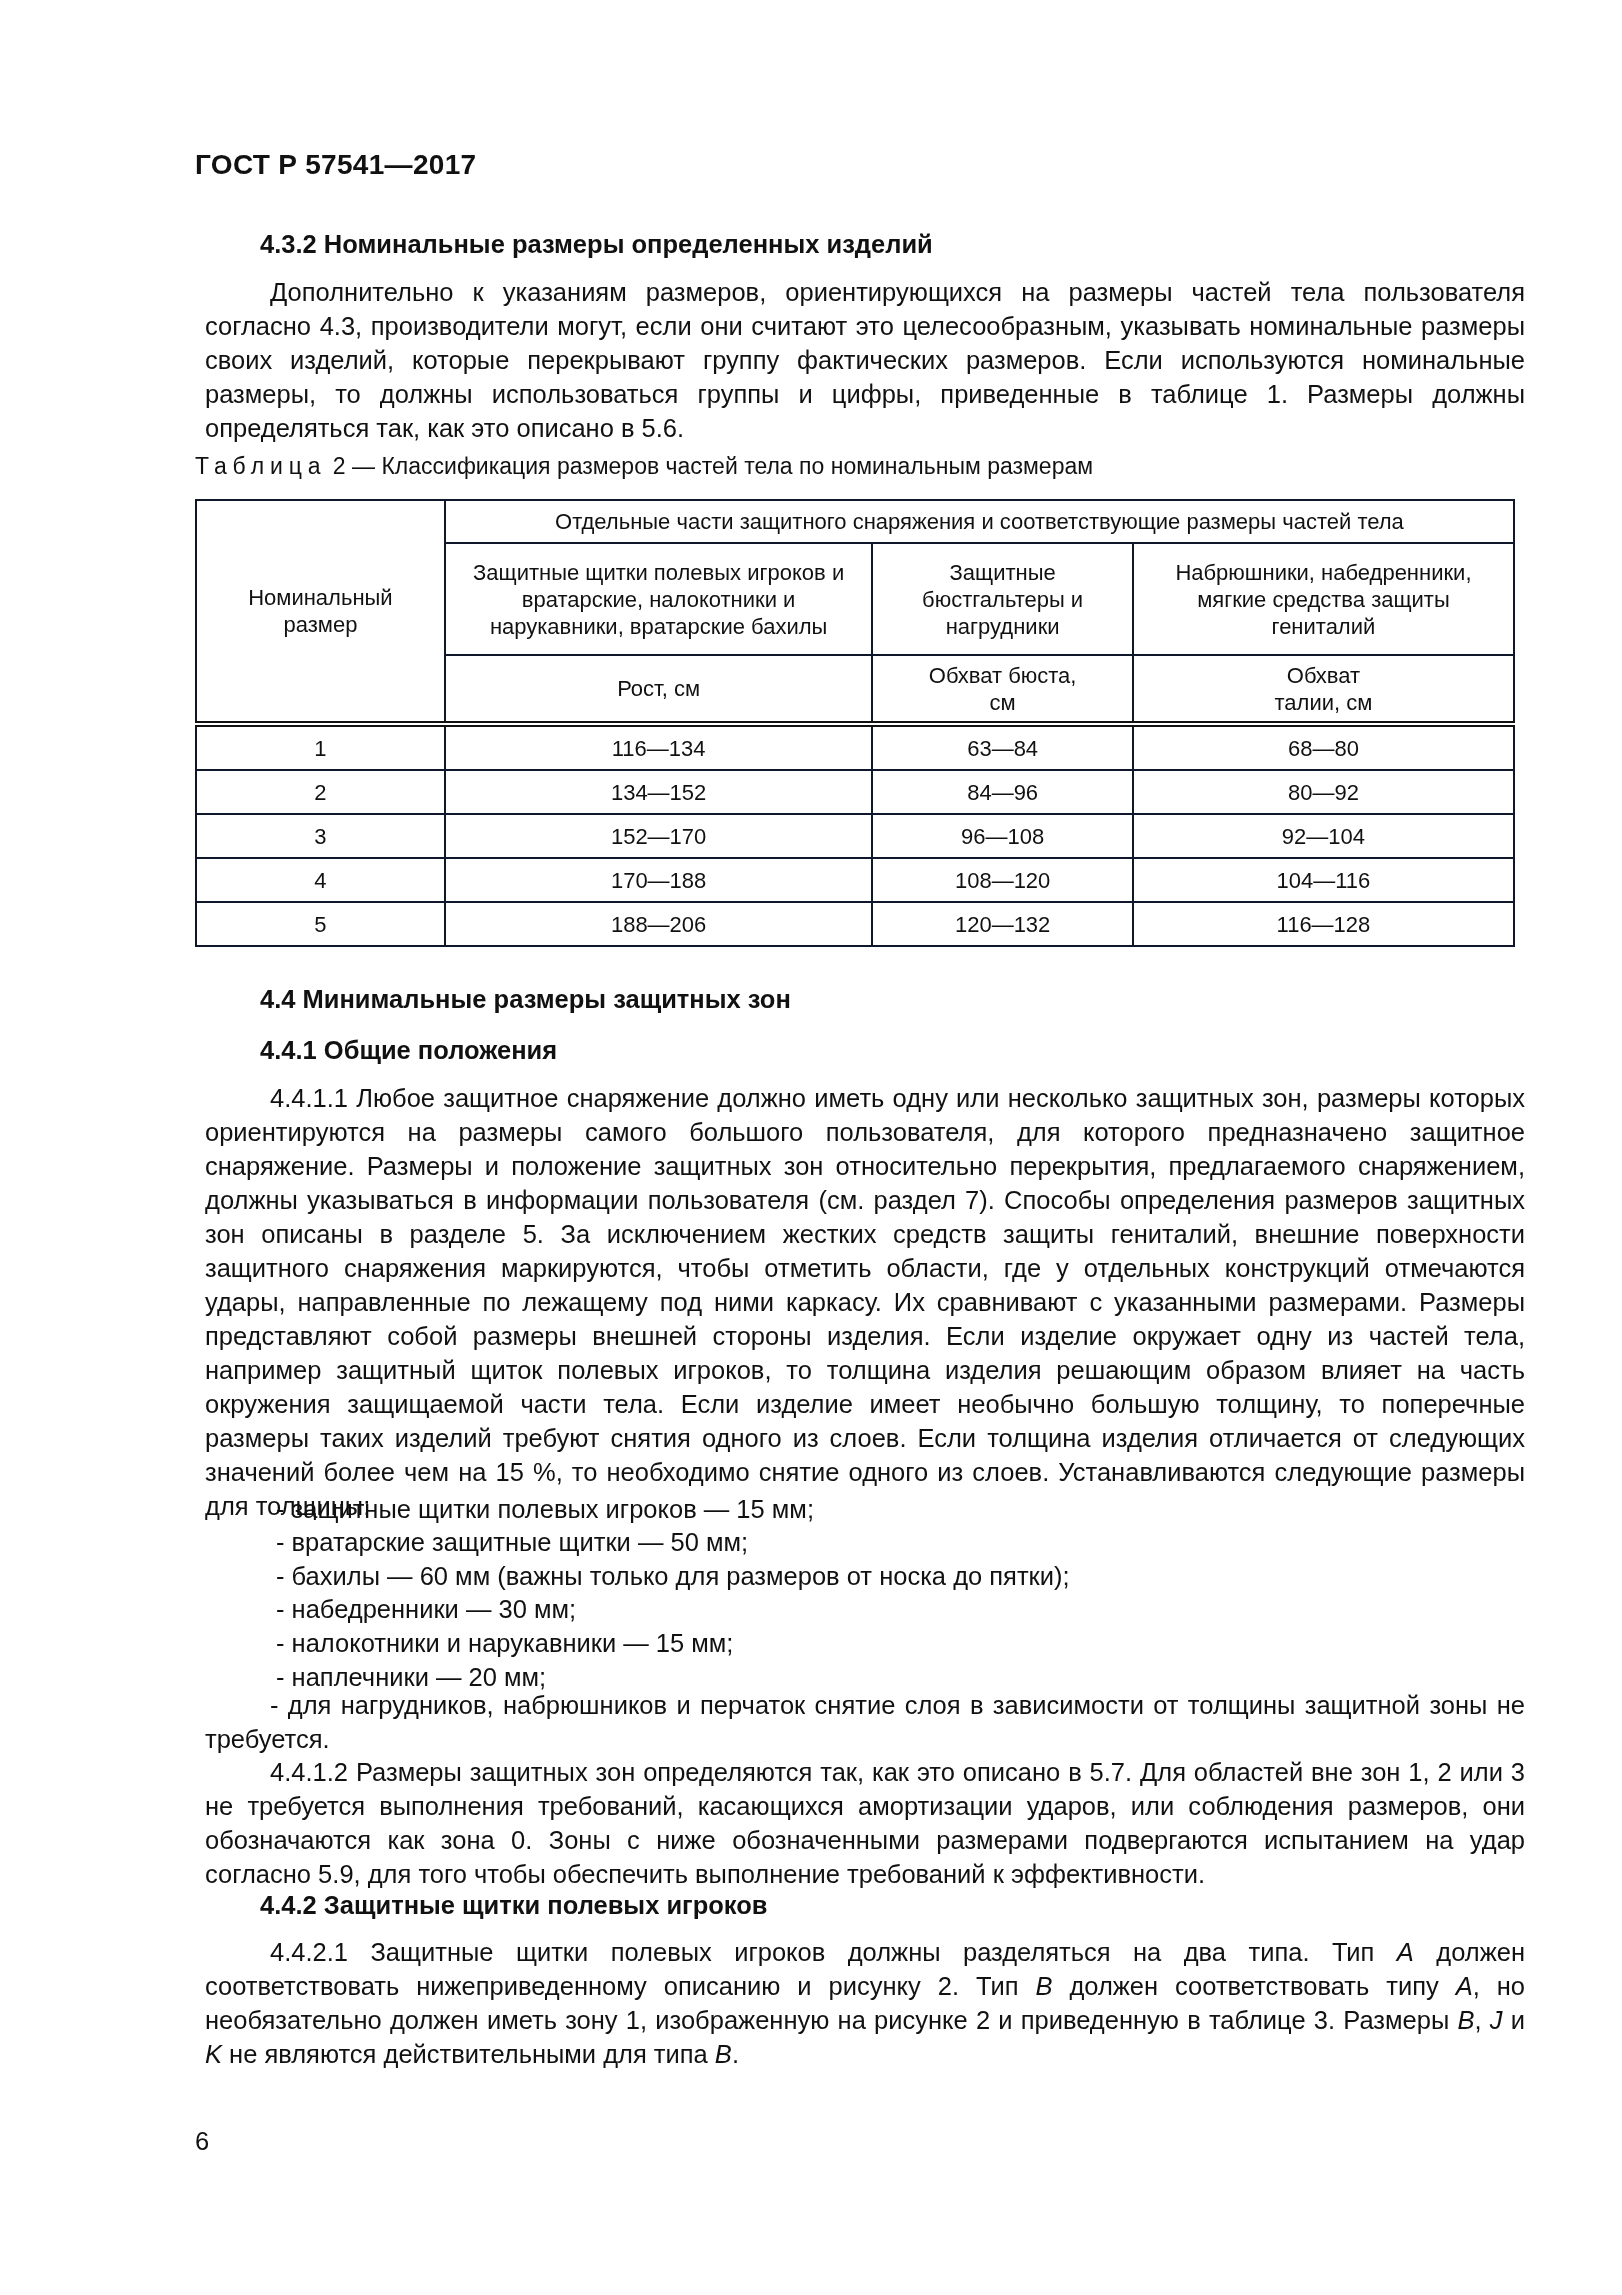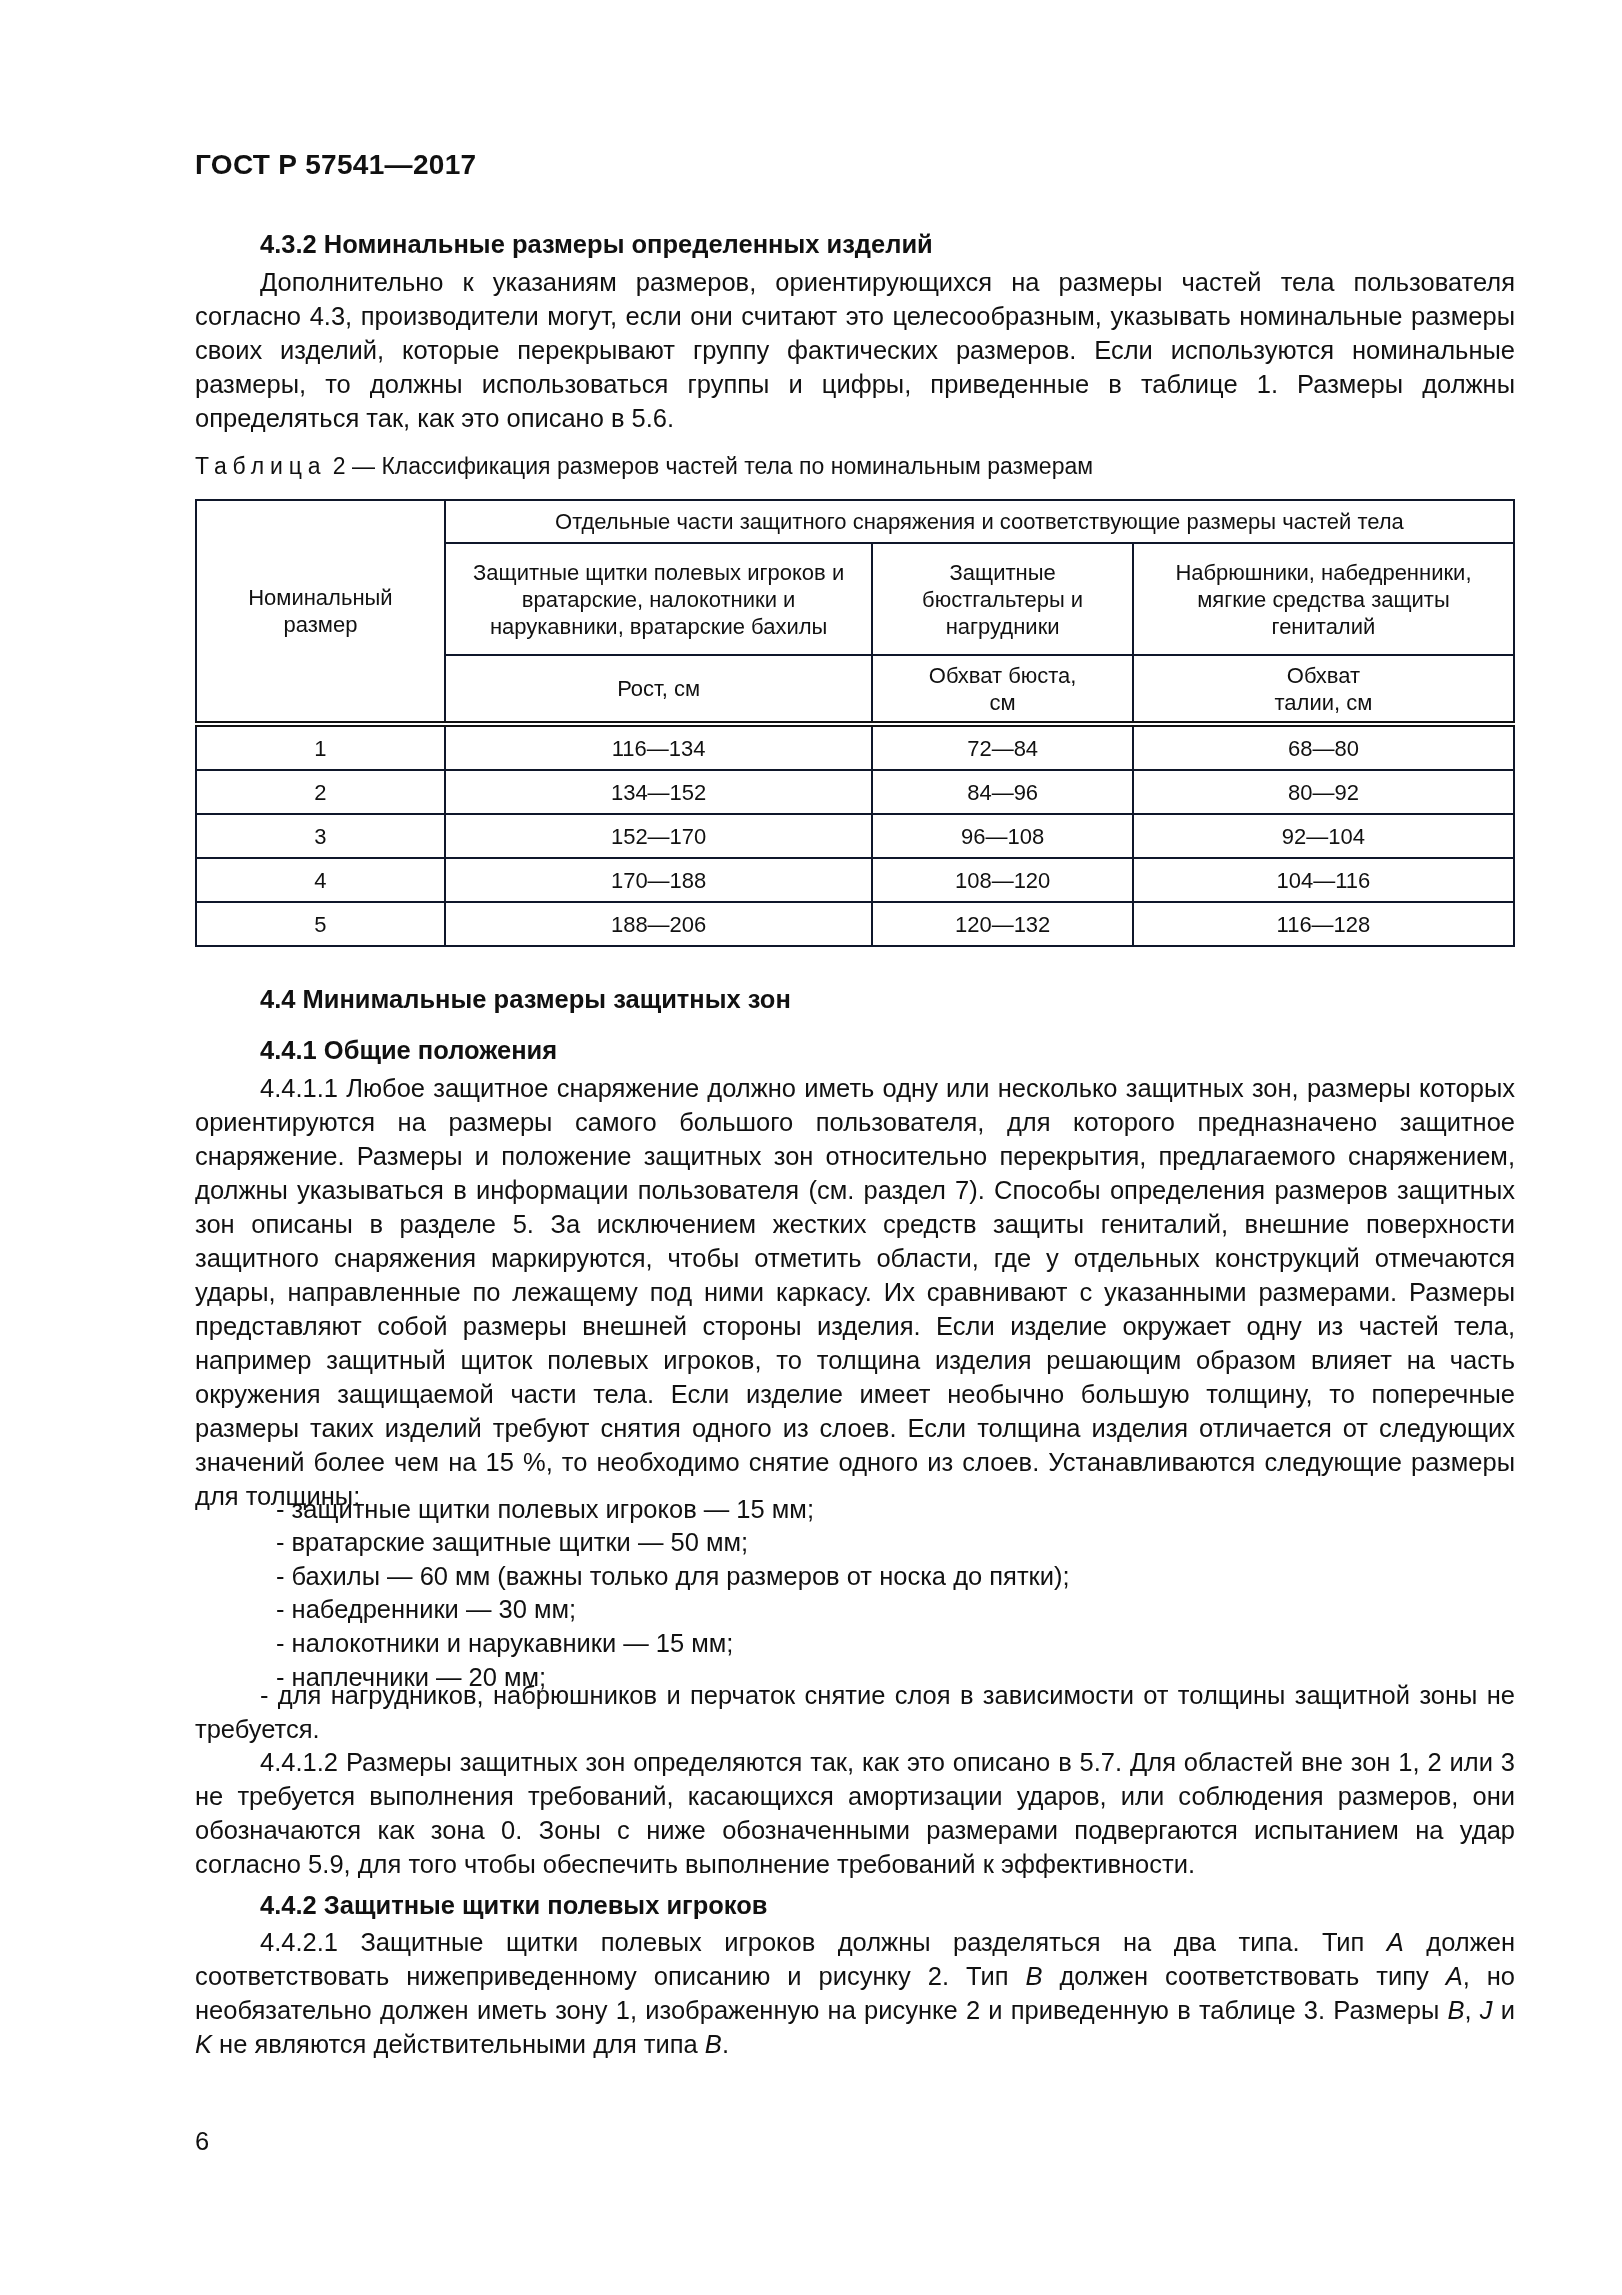--- a/index.html
+++ b/index.html
@@ -2,21 +2,21 @@
 <html style="font-size:10.5px"><head>
 <meta charset="utf-8">
 <style>
   html, body { margin:0; padding:0; background:#ffffff; }
   body { width:1623px; height:2295px; position:relative; overflow:hidden;
          font-family:"Liberation Sans", "DejaVu Sans", sans-serif; color:#111; }
   .page { position:absolute; left:195px; top:0; width:1320px; }
   .doc-id { position:absolute; top:149px; left:0; font-size:28px; font-weight:bold; letter-spacing:0.3px; }
   .h { position:absolute; left:65px; font-size:25.5px; font-weight:bold; }
   .para { position:absolute; left:0; width:1320px; font-size:25.5px; line-height:34px;
-          text-align:justify; text-indent:65px; margin:0; }
+          text-align:justify; text-indent:65px; margin:10px; }
   .list-item { position:absolute; left:65px; font-size:25.5px; line-height:34px; margin:16px; }
   .caption { position:absolute; top:453px; left:0; font-size:23px; }
   .caption .spaced { letter-spacing:5.9px; }
   table.t { position:absolute; top:499px; left:0; width:1320px; border-collapse:collapse;
             font-size:22px; text-align:center; }
   table.t td, table.t th { border:2px solid #0f172a; font-weight:normal; padding:0 6.5px; line-height:27px; vertical-align:middle; }
   .t .r1 td, .t .r1 th { height:41px; }
   .t .r2 th { height:94px; }
   .t .r3 th { height:65px; }
   .t tbody tr.first td { border-top:6.5px double #111; }
@@ -58,21 +58,21 @@
       <tr class="r3">
         <th style="padding:0 170px">Рост, см</th>
         <th style="padding:0 52px">Обхват бюста, см</th>
         <th style="padding:0 118px">Обхват талии, см</th>
       </tr>
     </thead>
     <tbody>
       <tr class="first">
         <td>1</td>
         <td>116—134</td>
-        <td>72—84</td>
+        <td>63—84</td>
         <td>68—80</td>
       </tr>
       <tr>
         <td>2</td>
         <td>134—152</td>
         <td>84—96</td>
         <td>80—92</td>
       </tr>
       <tr>
         <td>3</td>

